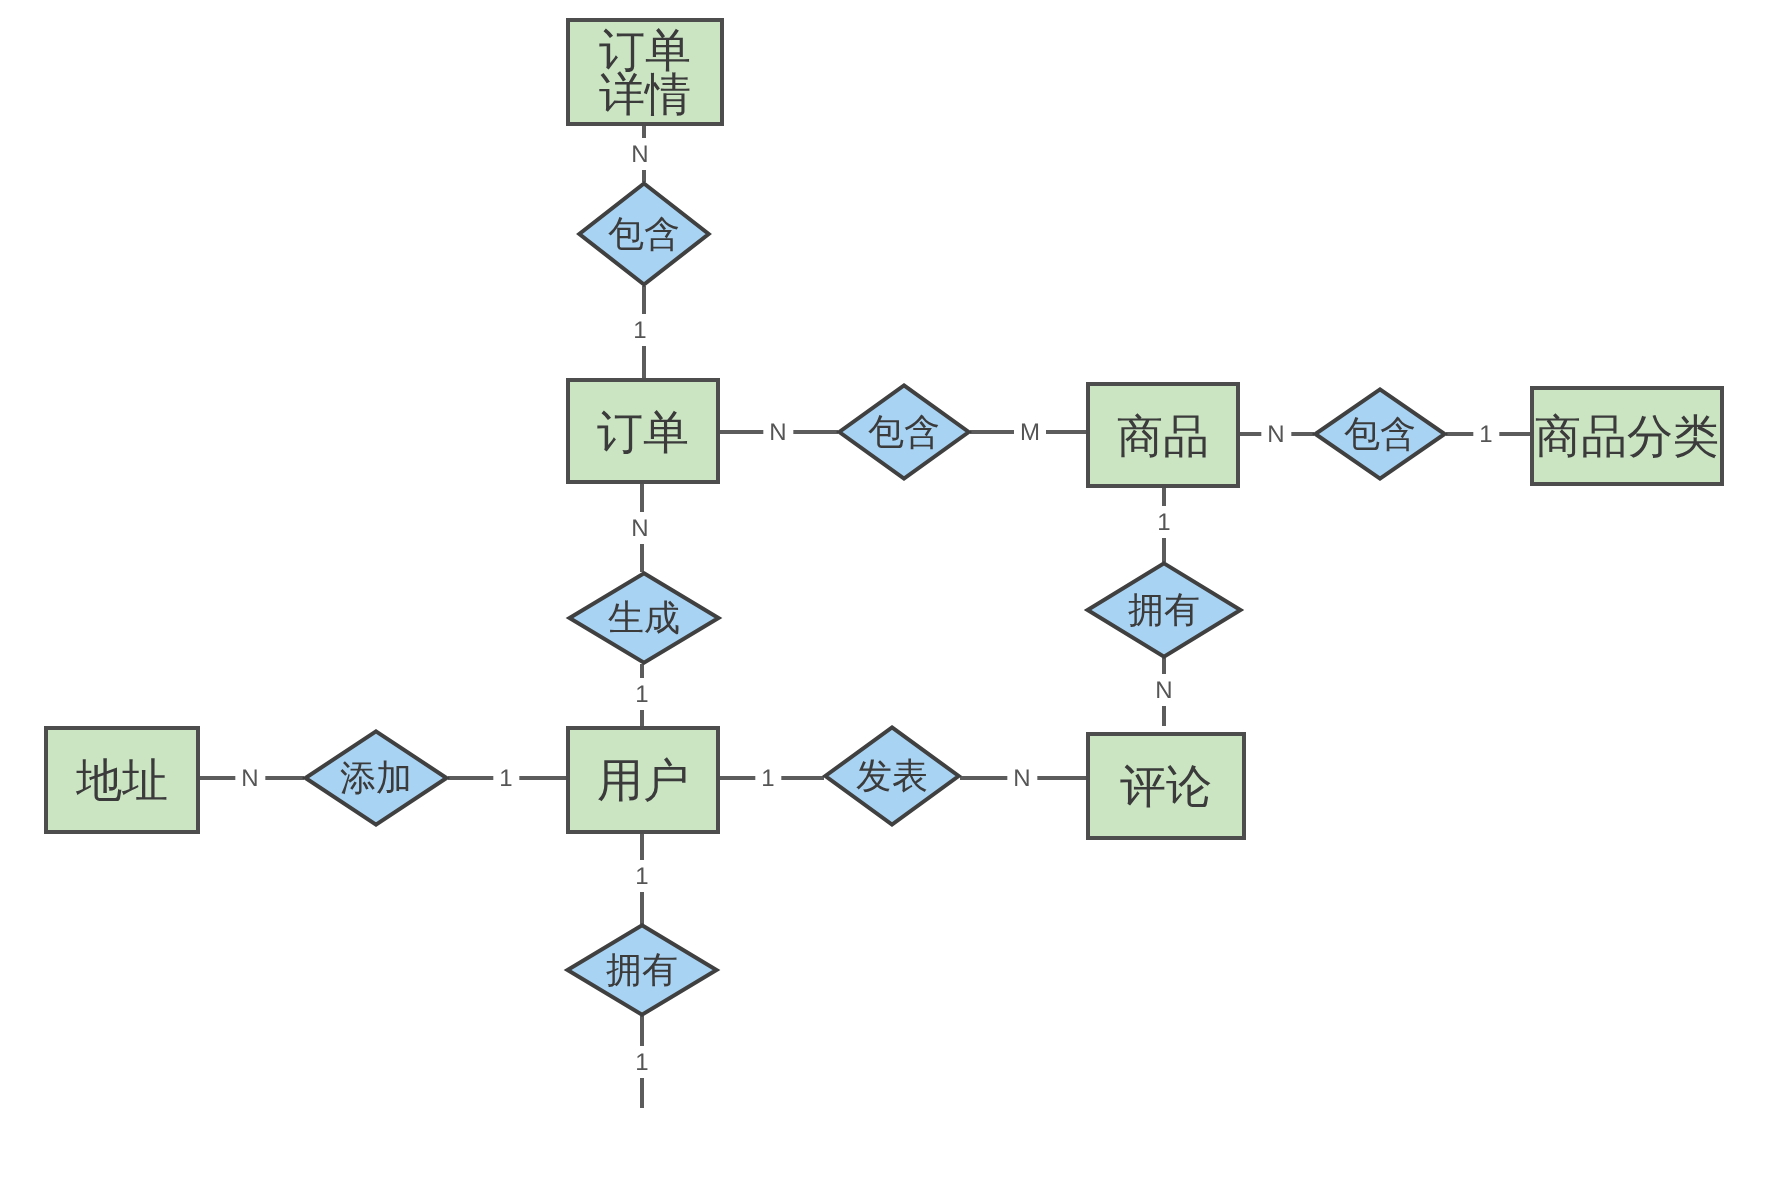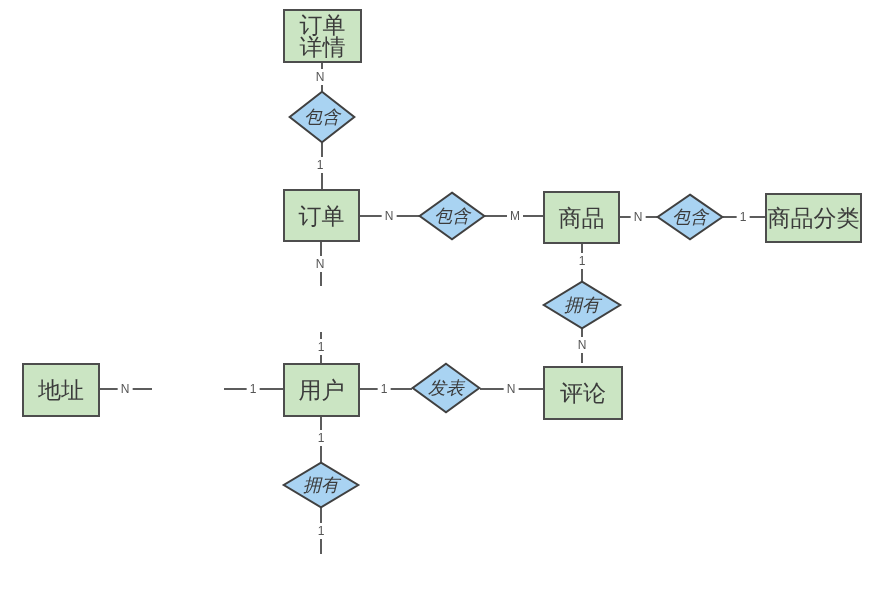--- a/index.html
+++ b/index.html
@@ -53,21 +53,20 @@
   .rel-label {
     position: absolute;
     left: 0; top: 0;
     width: 100%;
     height: 100%;
     display: flex;
     align-items: center;
     justify-content: center;
     font-size: 18px;
     color: var(--text, #3b3b3b);
-    font-style: italic;
   }
   .edge {
     position: absolute;
     background: var(--line, #5c5c5c);
     z-index: 1;
   }
   .edge.h { height: 2px; }
   .edge.v { width: 2px; }
   .card {
     position: absolute;
@@ -153,20 +152,32 @@
         <polygon points="50,1 99,35 50,69 1,35"></polygon>
       </svg>
     <span class="rel-label">包含</span>
   </div>
   <div class="rel" style="left:657px;top:194px;width:66px;height:46px">
     <svg class="rel-shape" viewBox="0 0 100 70" preserveAspectRatio="none">
         <polygon points="50,1 99,35 50,69 1,35"></polygon>
       </svg>
     <span class="rel-label">包含</span>
   </div>
+  <div class="rel" style="left:284px;top:286px;width:76px;height:46px">
+    <svg class="rel-shape" viewBox="0 0 100 70" preserveAspectRatio="none">
+        <polygon points="50,1 99,35 50,69 1,35"></polygon>
+      </svg>
+    <span class="rel-label">生成</span>
+  </div>
+  <div class="rel" style="left:152px;top:365px;width:72px;height:48px">
+    <svg class="rel-shape" viewBox="0 0 100 70" preserveAspectRatio="none">
+        <polygon points="50,1 99,35 50,69 1,35"></polygon>
+      </svg>
+    <span class="rel-label">添加</span>
+  </div>
   <div class="rel" style="left:412px;top:363px;width:68px;height:50px">
     <svg class="rel-shape" viewBox="0 0 100 70" preserveAspectRatio="none">
         <polygon points="50,1 99,35 50,69 1,35"></polygon>
       </svg>
     <span class="rel-label">发表</span>
   </div>
   <div class="rel" style="left:543px;top:281px;width:78px;height:48px">
     <svg class="rel-shape" viewBox="0 0 100 70" preserveAspectRatio="none">
         <polygon points="50,1 99,35 50,69 1,35"></polygon>
       </svg>

